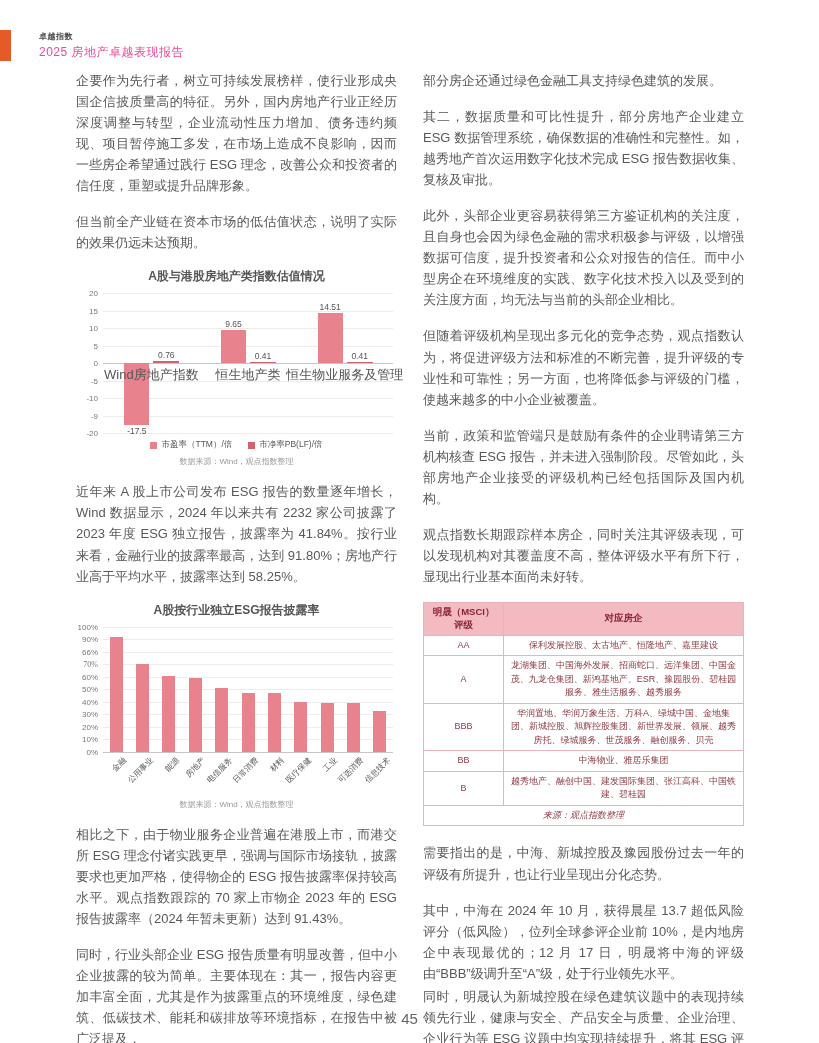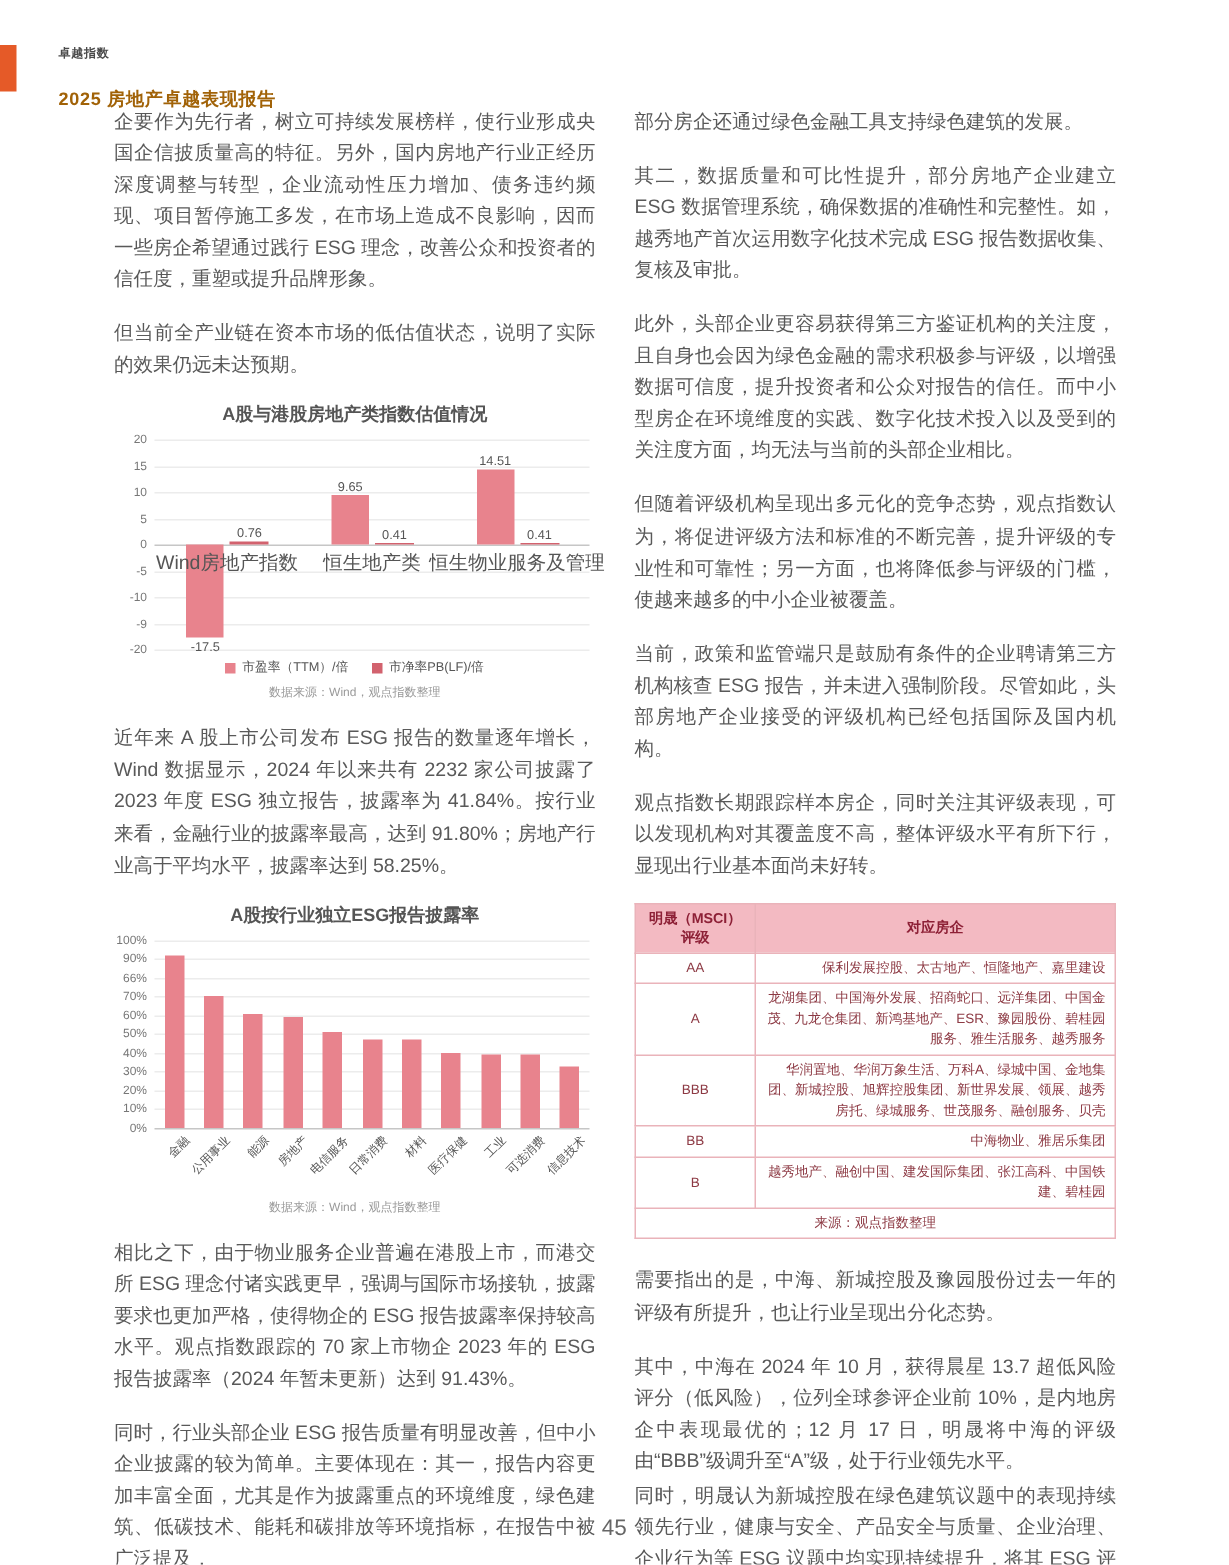--- a/index.html
+++ b/index.html
@@ -14,21 +14,21 @@
   *{box-sizing:border-box;}
   html,body{margin:0;padding:0;}
   body{font-family:"Liberation Sans","DejaVu Sans",sans-serif;background:#fff;}
   .page{position:relative;width:819px;height:1043px;background:#fff;overflow:hidden;}
 
   
   .hdr{position:absolute;top:30px;left:0;display:flex;align-items:stretch;}
   .hdr-bar{width:11px;height:31px;background:var(--accent);}
   .hdr-text{margin-left:28px;display:flex;flex-direction:column;justify-content:center;}
   .hdr-eyebrow{font-size:8px;font-weight:700;color:#4a4a4a;letter-spacing:.5px;}
-  .hdr-title{font-size:12px;font-weight:700;color:#a16207;margin-top:17px;letter-spacing:.5px;}
+  .hdr-title{font-size:12px;font-weight:400;color:#ec4899;margin-top:2px;letter-spacing:.5px;}
 
   
   .cols{position:absolute;top:70px;left:76px;width:668px;display:flex;gap:26px;}
   .col{width:321px;}
   .col p{margin:0 0 15px;font-size:13px;line-height:1.62;color:#595959;text-align:justify;}
   .col p.tight{margin-bottom:2px;}
 
   
   figure.chart{margin:8px 0 14px;padding:0;}
   .chart-title{text-align:center;font-size:12px;font-weight:700;color:#555;margin-bottom:8px;}
@@ -47,23 +47,23 @@
   .legitem{display:inline-flex;align-items:center;}
   .legsq{width:7px;height:7px;display:inline-block;margin-right:4px;}
   .source{text-align:center;font-size:8px;color:#999;margin-top:5px;}
 
   
   figure.msci{margin:4px 0 16px;padding:0;}
   .msci table{width:100%;border-collapse:collapse;}
   .t-title{background:var(--tbl-title-bg);color:#fff;font-size:10.5px;font-weight:700;padding:5px 4px;text-align:center;}
   .t-col{background:var(--tbl-head-bg);color:#8d2036;font-size:9.5px;font-weight:700;padding:3px 4px;text-align:center;border:1px solid var(--tbl-border);}
   .t-col.c1{width:80px;}
-  .msci td{border:1px solid var(--tbl-border);font-size:9px;color:var(--tbl-text);padding:3px 6px;line-height:1.5;text-align:right;}
+  .msci td{border:1px solid var(--tbl-border);font-size:9px;color:var(--tbl-text);padding:3px 6px;line-height:1.5;text-align:center;}
   .msci td.rating{text-align:center;}
-  .msci .t-src{text-align:center;}
+  .msci .t-src{text-align:center;font-style:italic;}
 
   
   .ftr{position:absolute;bottom:16px;left:0;right:0;text-align:center;font-size:15px;color:#666;}
 </style>
 </head>
 <body>
 
 <div class="page">
 
   <div class="hdr">
@@ -135,21 +135,21 @@
       <figure class="chart" id="chart2">
         <div class="chart-title">A股按行业独立ESG报告披露率</div>
         <div class="plot plot-dis">
             <div class="gridline" style="top: 0px;"></div>
             <div class="ytick" style="top: 0px;">100%</div>
             <div class="gridline" style="top: 12.5px;"></div>
             <div class="ytick" style="top: 12.5px;">90%</div>
             <div class="gridline" style="top: 25px;"></div>
             <div class="ytick" style="top: 25px;">66%</div>
             <div class="gridline" style="top: 37.5px;"></div>
-            <div class="ytick" style="top: 37.5px;">70%</div>
+            <div class="ytick" style="top: 37.5px; font-family: Liberation Serif, serif;">70%</div>
             <div class="gridline" style="top: 50px;"></div>
             <div class="ytick" style="top: 50px;">60%</div>
             <div class="gridline" style="top: 62.5px;"></div>
             <div class="ytick" style="top: 62.5px;">50%</div>
             <div class="gridline" style="top: 75px;"></div>
             <div class="ytick" style="top: 75px;">40%</div>
             <div class="gridline" style="top: 87.5px;"></div>
             <div class="ytick" style="top: 87.5px;">30%</div>
             <div class="gridline" style="top: 100px;"></div>
             <div class="ytick" style="top: 100px;">20%</div>

